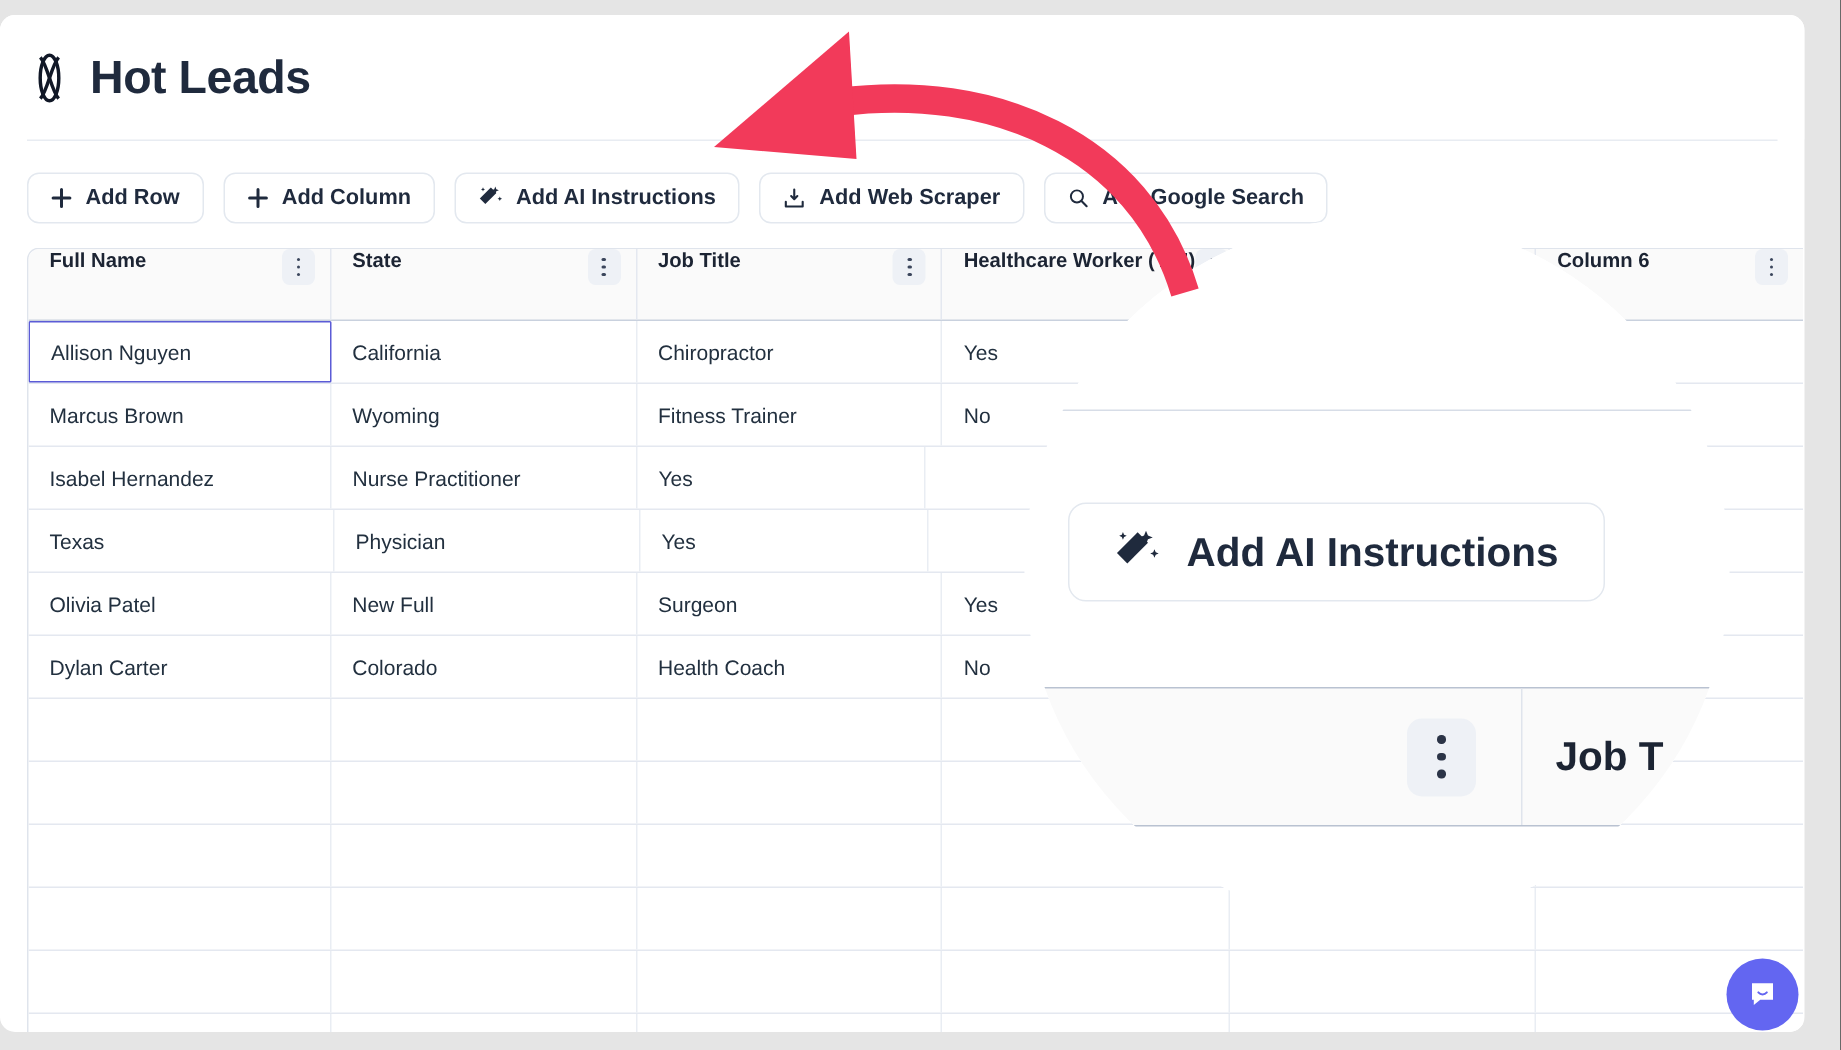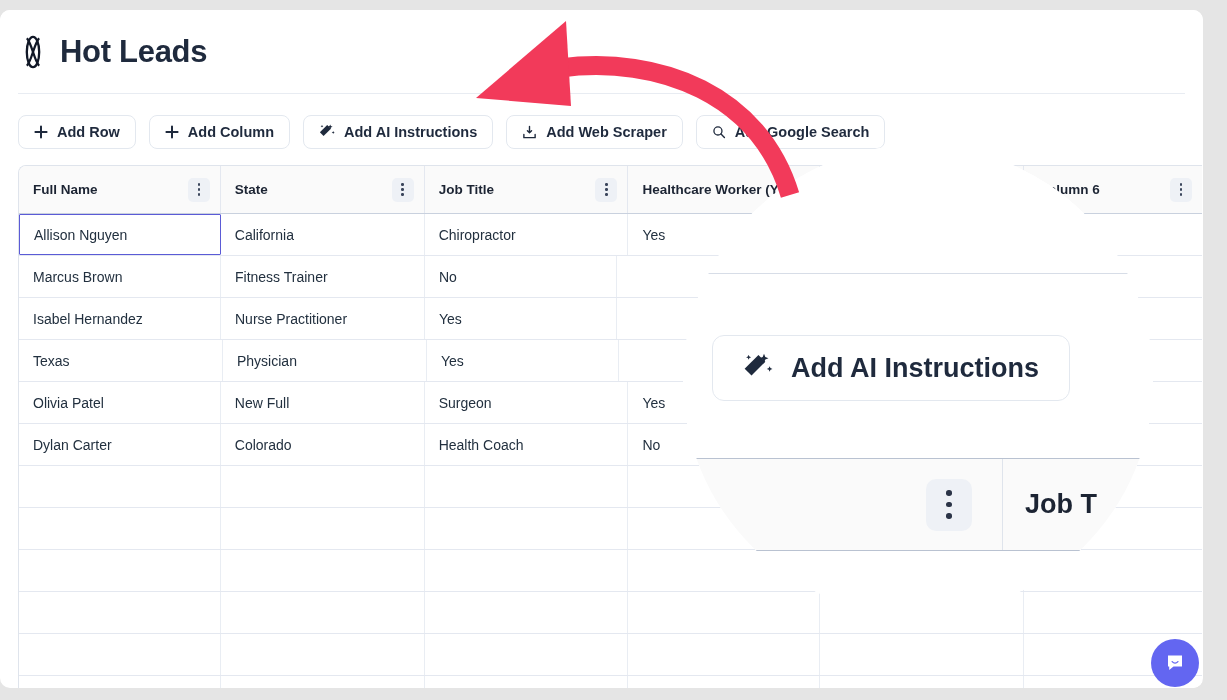--- a/index.html
+++ b/index.html
@@ -95,21 +95,20 @@
     overflow: hidden;
   }
   .grid-head {
     display: flex;
     height: 48px;
     background: #fafafa;
     border-bottom: 1px solid #c9d1de;
   }
   .hcell {
     display: flex;
-    align-items: center;
     justify-content: space-between;
     padding: 0 10px 0 14px;
     border-right: 1px solid #e4e8f0;
     font-size: 13.5px;
     font-weight: bold;
     color: #1c2433;
     white-space: nowrap;
     overflow: hidden;
     cursor: pointer;
   }
@@ -185,21 +184,21 @@
     border: 1.5px solid #e3e8ef;
     border-radius: 12px;
     font-size: 27px;
     font-weight: bold;
     color: #1f2a3d;
     white-space: nowrap;
     cursor: pointer;
   }
   #lens-headstrip {
     position: absolute;
-    left: 0; top: 313px;
+    left: 12px; top: 313px;
     width: 470px; height: 93px;
     background: #fafafa;
     border-top: 1.5px solid #b9c2d1;
     border-bottom: 1.5px solid #b9c2d1;
     display: flex;
   }
   #lens-hc-a {
     width: 320px; height: 100%;
     border-right: 1.5px solid #dfe4ec;
     display: flex; align-items: center; justify-content: flex-end;
@@ -355,20 +354,21 @@
       <div class="grow">
         <div class="cell c0 selected">Allison Nguyen</div>
         <div class="cell c1">California</div>
         <div class="cell c2">Chiropractor</div>
         <div class="cell c3">Yes</div>
         <div class="cell c4"></div>
         <div class="cell c5"></div>
       </div>
       <div class="grow">
         <div class="cell c0">Marcus Brown</div>
+        <div class="cell c1">Wyoming</div>
         <div class="cell c2">Fitness Trainer</div>
         <div class="cell c3">No</div>
         <div class="cell c4"></div>
         <div class="cell c5"></div>
       </div>
       <div class="grow">
         <div class="cell c0">Isabel Hernandez</div>
         <div class="cell c2">Nurse Practitioner</div>
         <div class="cell c3">Yes</div>
         <div class="cell c4"></div>

